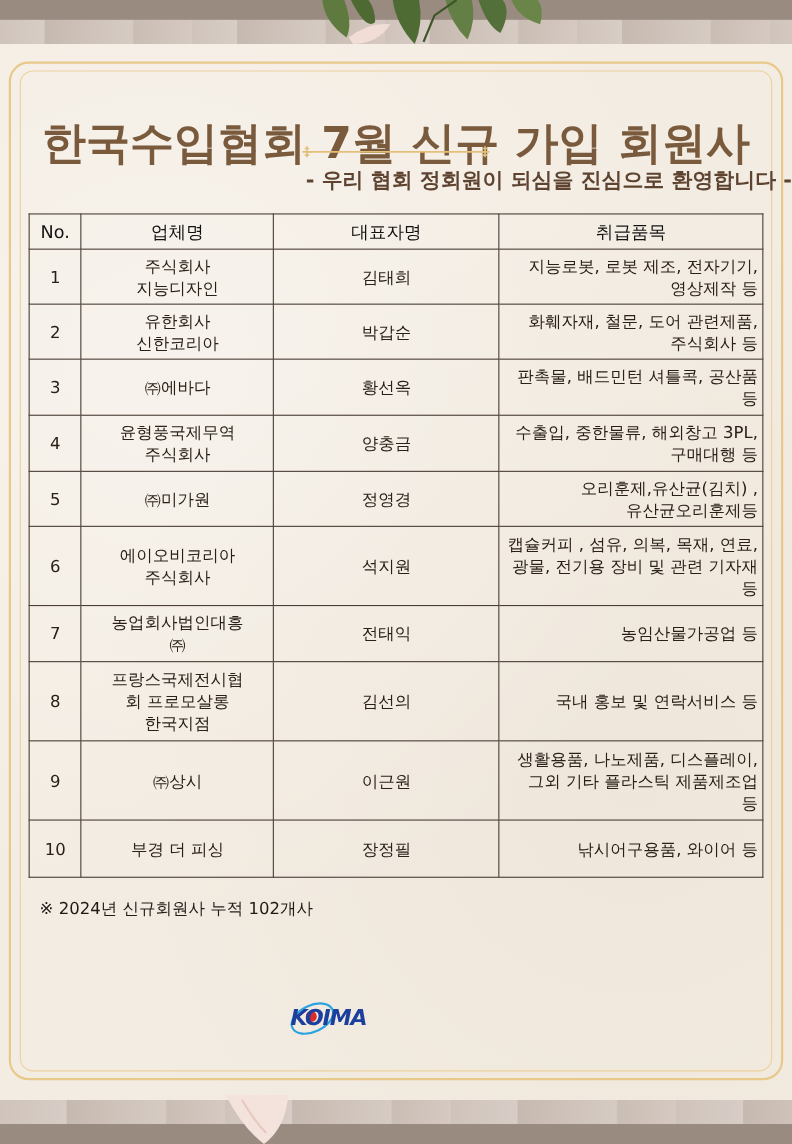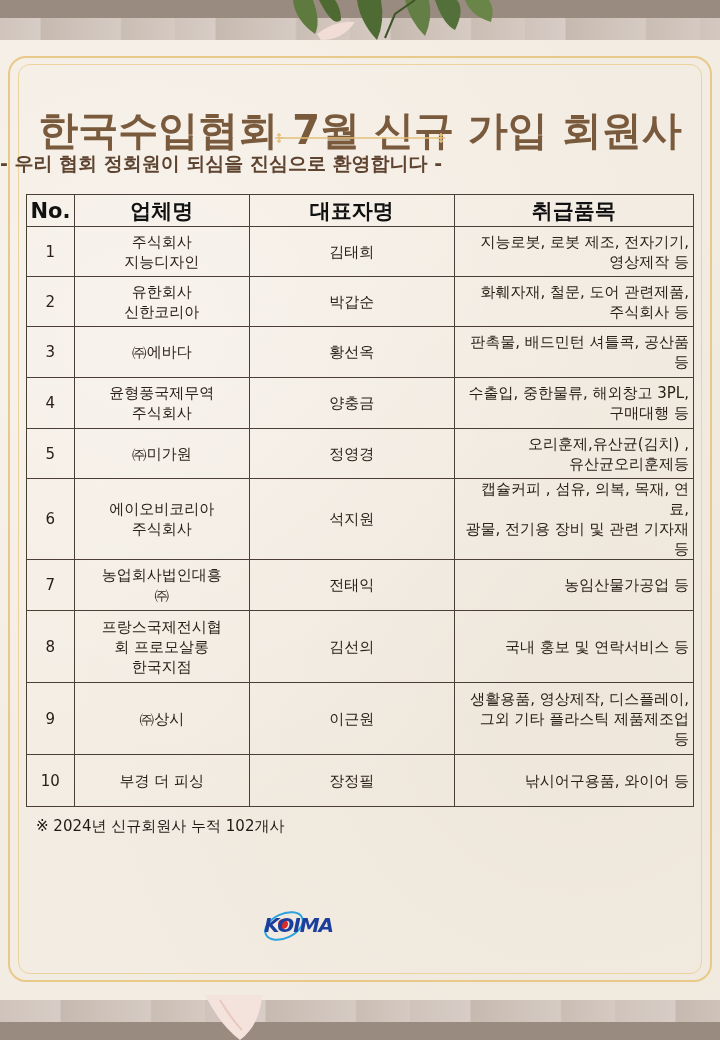--- a/index.html
+++ b/index.html
@@ -51,34 +51,34 @@
   .title {
     position: absolute; left: 0; top: 78px; width: 720px; text-align: center;
     font-size: 40px; font-weight: bold; color: #7a5a3c; letter-spacing: 0px;
     font-family: "DejaVu Sans", sans-serif;
     margin-top: 25px;
   }
   .ornament {
     position: absolute; left: 273px; top: 131px; width: 174px; height: 14px;
   }
   .subtitle {
-    position: absolute; left: 0; top: 151px; width: 720px; text-align: left;
+    position: absolute; left: 0; top: 151px; width: 720px; text-align: right;
     font-size: 19px; color: #5e4430; font-weight: bold;
   }
   .table {
     position: absolute; left: 26px; top: 194px; width: 668px;
     border-collapse: collapse;
     font-size: 15px; color: #2a2018;
   }
   .table th, .table td {
     border: 1.5px solid #4a3e36;
     text-align: center; vertical-align: middle;
     line-height: 20px;
   }
-  .table th { height: 32px; font-weight: bold; font-size: 21px; color: #111; }
+  .table th { height: 32px; font-weight: normal; font-size: 16px; color: #111; }
   .table td.items { text-align: right; padding-left: 7px; padding-right: 4px; }
   .col-no { width: 48px; }
   .col-co { width: 181px; }
   .col-rep { width: 212px; }
   .col-it { width: 247px; }
   .note {
     position: absolute; left: 36px; top: 817px;
     font-size: 15px; color: #1e1a16;
   }
   .footer-logo {
@@ -239,21 +239,21 @@
           <div>국내 홍보 및 연락서비스 등</div>
         </td>
       </tr>
       <tr style="height: 72px;">
         <td>9</td>
         <td>
           <div>㈜상시</div>
         </td>
         <td>이근원</td>
         <td class="items">
-          <div>생활용품, 영상제작, 디스플레이,</div>
+          <div>생활용품, 나노제품, 디스플레이,</div>
           <div>그외 기타 플라스틱 제품제조업</div>
           <div>등</div>
         </td>
       </tr>
       <tr style="height: 52px; padding-left: 14px;">
         <td>10</td>
         <td>
           <div>부경 더 피싱</div>
         </td>
         <td>장정필</td>

